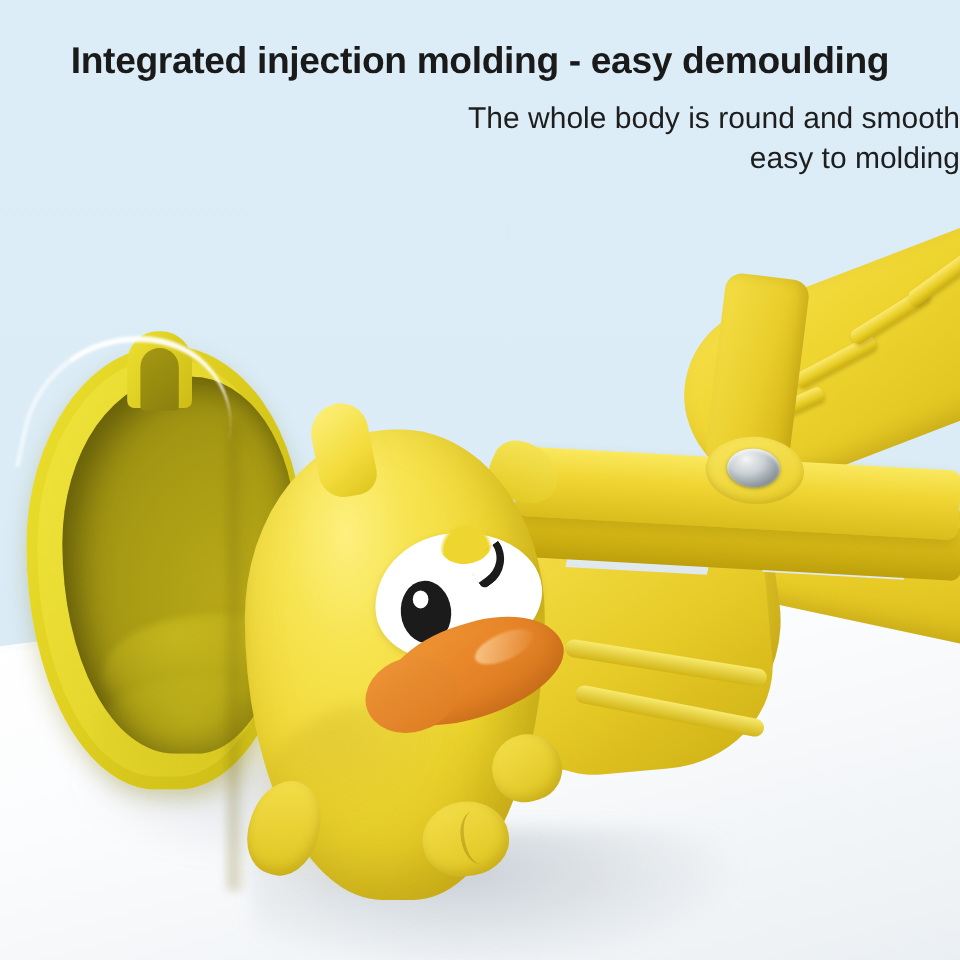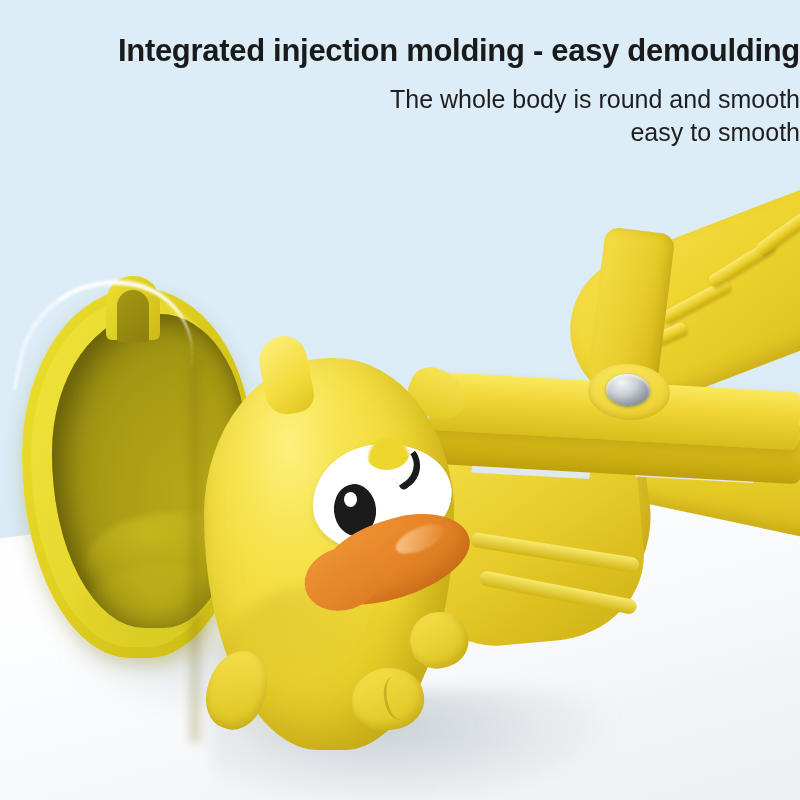--- a/index.html
+++ b/index.html
@@ -21,21 +21,20 @@
     text-align:center; z-index:60;
     pointer-events:none;
   }
   .headline{
     margin-top:34px;
     font-size:31px;
     font-weight:700;
     letter-spacing:-0.3px;
     color:#1a1a1a;
     line-height:1.12;
-    text-align:right;
   }
   .subline{
     margin-top:14px;
     font-size:25px;
     font-weight:400;
     color:#1e1e1e;
     line-height:1.34;
     text-align:right;
   }
   .subline span{ display:block; }
@@ -500,17 +499,17 @@
 
     <div class="beak"></div>
     <div class="beak-lobe"></div>
     <div class="beak-hl"></div>
   </div>
 
   <div class="text-block">
     <div class="headline">Integrated injection molding - easy demoulding</div>
     <div class="subline">
       <span>The whole body is round and smooth</span>
-      <span>easy to smooth</span>
+      <span>easy to molding</span>
     </div>
   </div>
 
 </div>
 
 </body></html>

